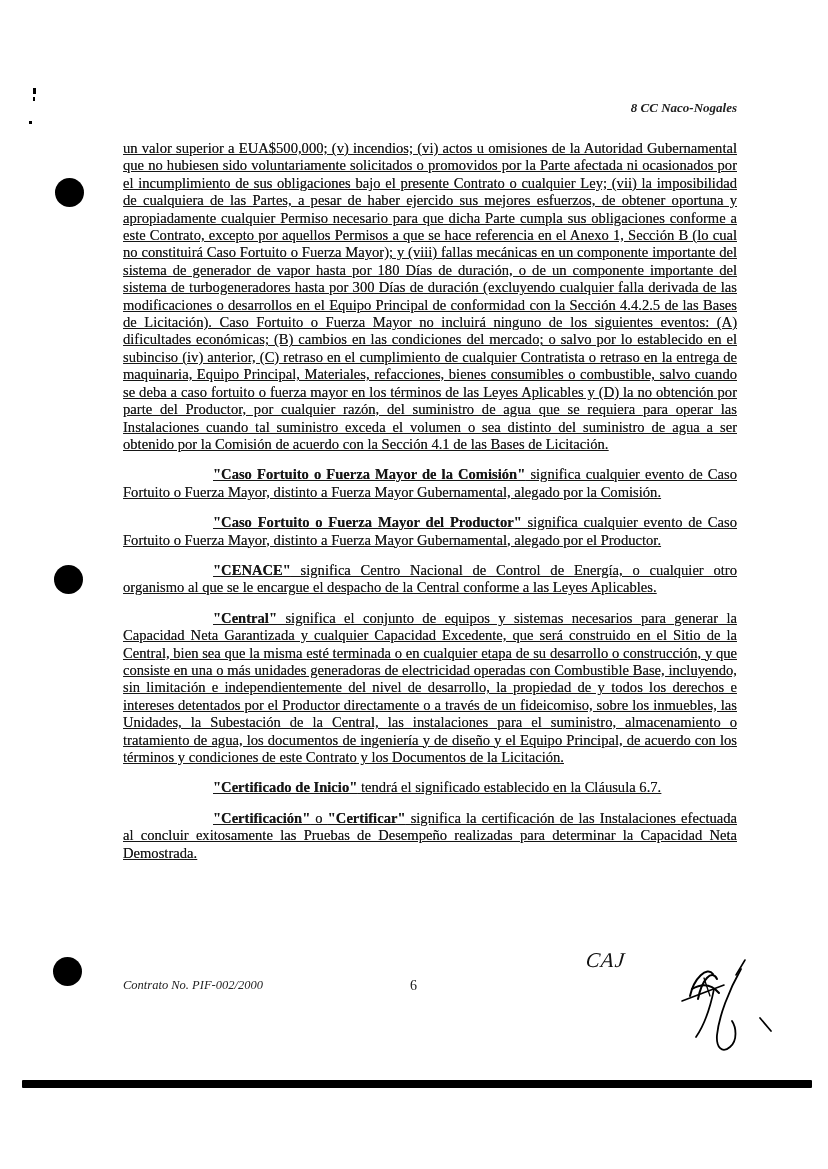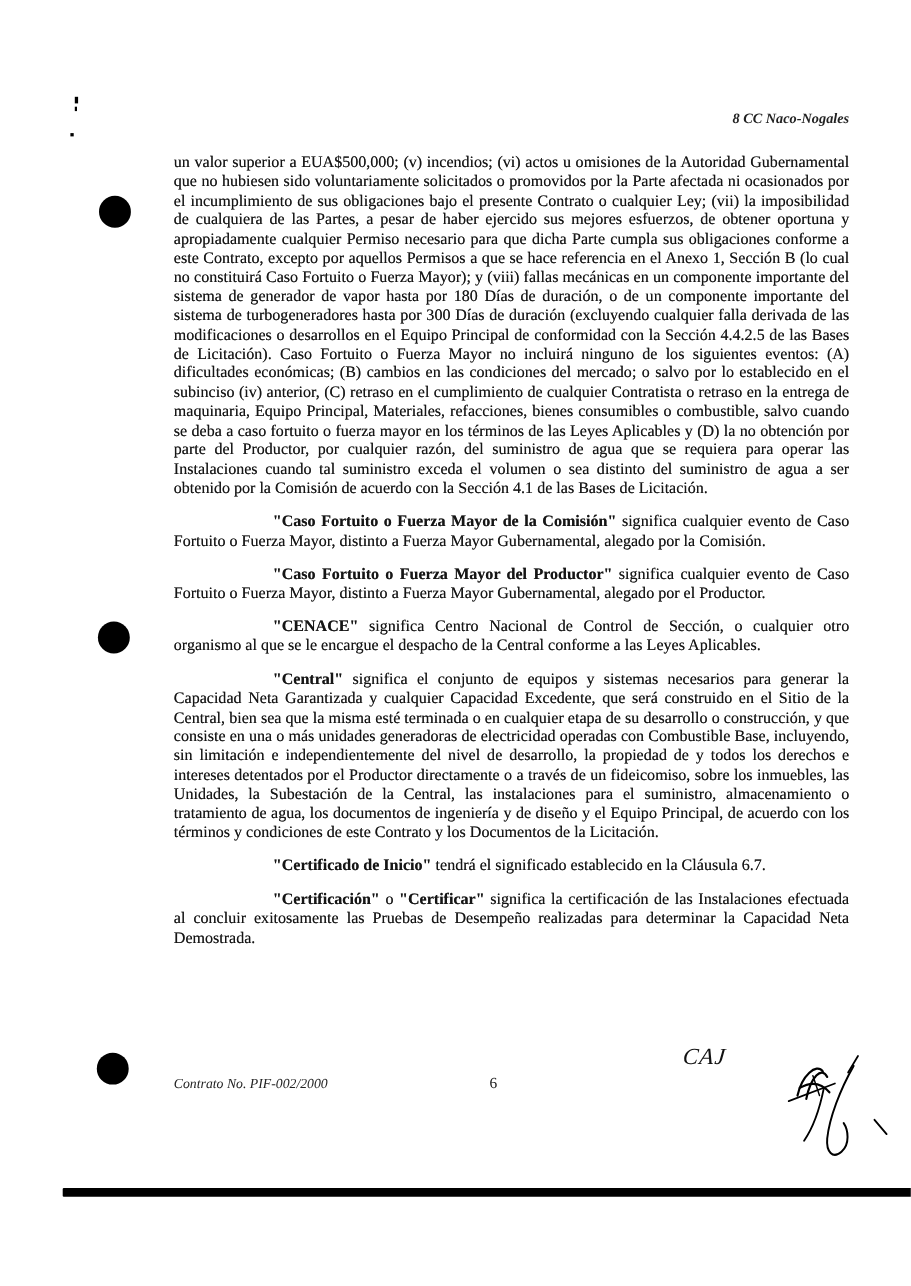--- a/index.html
+++ b/index.html
@@ -4,41 +4,41 @@
 <style>
   html, body { margin: 0; padding: 0; }
   body {
     width: 828px; height: 1169px;
     background: #ffffff;
     position: relative;
     overflow: hidden;
     font-family: "Liberation Serif", serif;
     color: #161616;
   }
-  .page { position: absolute; inset: 0; margin-left: 35px; }
+  .page { position: absolute; inset: 0; }
 
   .header-tag {
     position: absolute;
     top: 100px; left: 123px; width: 614px;
     text-align: right;
     font-size: 13px;
     font-weight: bold;
     font-style: italic;
     color: #222;
   }
 
   .text-block {
     position: absolute;
     top: 140px; left: 123px; width: 614px;
     font-size: 14.6px;
     line-height: 17.4px;
     text-align: justify;
     text-shadow: 0 0 0.45px rgba(0,0,0,0.65);
   }
-  .para { margin: 0 0 13px 0; }
+  .para { margin: 0 0 13px 0; text-decoration: underline; }
   .para.indent { text-indent: 90px; }
   .term { font-weight: bold; }
 
   .hole-punch {
     position: absolute;
     width: 29px; height: 29px;
     background: #000;
     border-radius: 50%;
   }
   .hp1 { left: 55px; top: 178px; }
@@ -111,21 +111,21 @@
 
     <p class="para indent">
       <span class="term">"Caso Fortuito o Fuerza Mayor de la Comisión"</span><span> significa cualquier evento de Caso Fortuito o Fuerza Mayor, distinto a Fuerza Mayor Gubernamental, alegado por la Comisión.</span>
     </p>
 
     <p class="para indent">
       <span class="term">"Caso Fortuito o Fuerza Mayor del Productor"</span><span> significa cualquier evento de Caso Fortuito o Fuerza Mayor, distinto a Fuerza Mayor Gubernamental, alegado por el Productor.</span>
     </p>
 
     <p class="para indent">
-      <span class="term">"CENACE"</span><span> significa Centro Nacional de Control de Sección, o cualquier otro organismo al que se le encargue el despacho de la Central conforme a las Leyes Aplicables.</span>
+      <span class="term">"CENACE"</span><span> significa Centro Nacional de Control de Energía, o cualquier otro organismo al que se le encargue el despacho de la Central conforme a las Leyes Aplicables.</span>
     </p>
 
     <p class="para indent">
       <span class="term">"Central"</span><span> significa el conjunto de equipos y sistemas necesarios para generar la Capacidad Neta Garantizada y cualquier Capacidad Excedente, que será construido en el Sitio de la Central, bien sea que la misma esté terminada o en cualquier etapa de su desarrollo o construcción, y que consiste en una o más unidades generadoras de electricidad operadas con Combustible Base, incluyendo, sin limitación e independientemente del nivel de desarrollo, la propiedad de y todos los derechos e intereses detentados por el Productor directamente o a través de un fideicomiso, sobre los inmuebles, las Unidades, la Subestación de la Central, las instalaciones para el suministro, almacenamiento o tratamiento de agua, los documentos de ingeniería y de diseño y el Equipo Principal, de acuerdo con los términos y condiciones de este Contrato y los Documentos de la Licitación.</span>
     </p>
 
     <p class="para indent">
       <span class="term">"Certificado de Inicio"</span><span> tendrá el significado establecido en la Cláusula 6.7.</span>
     </p>
 

